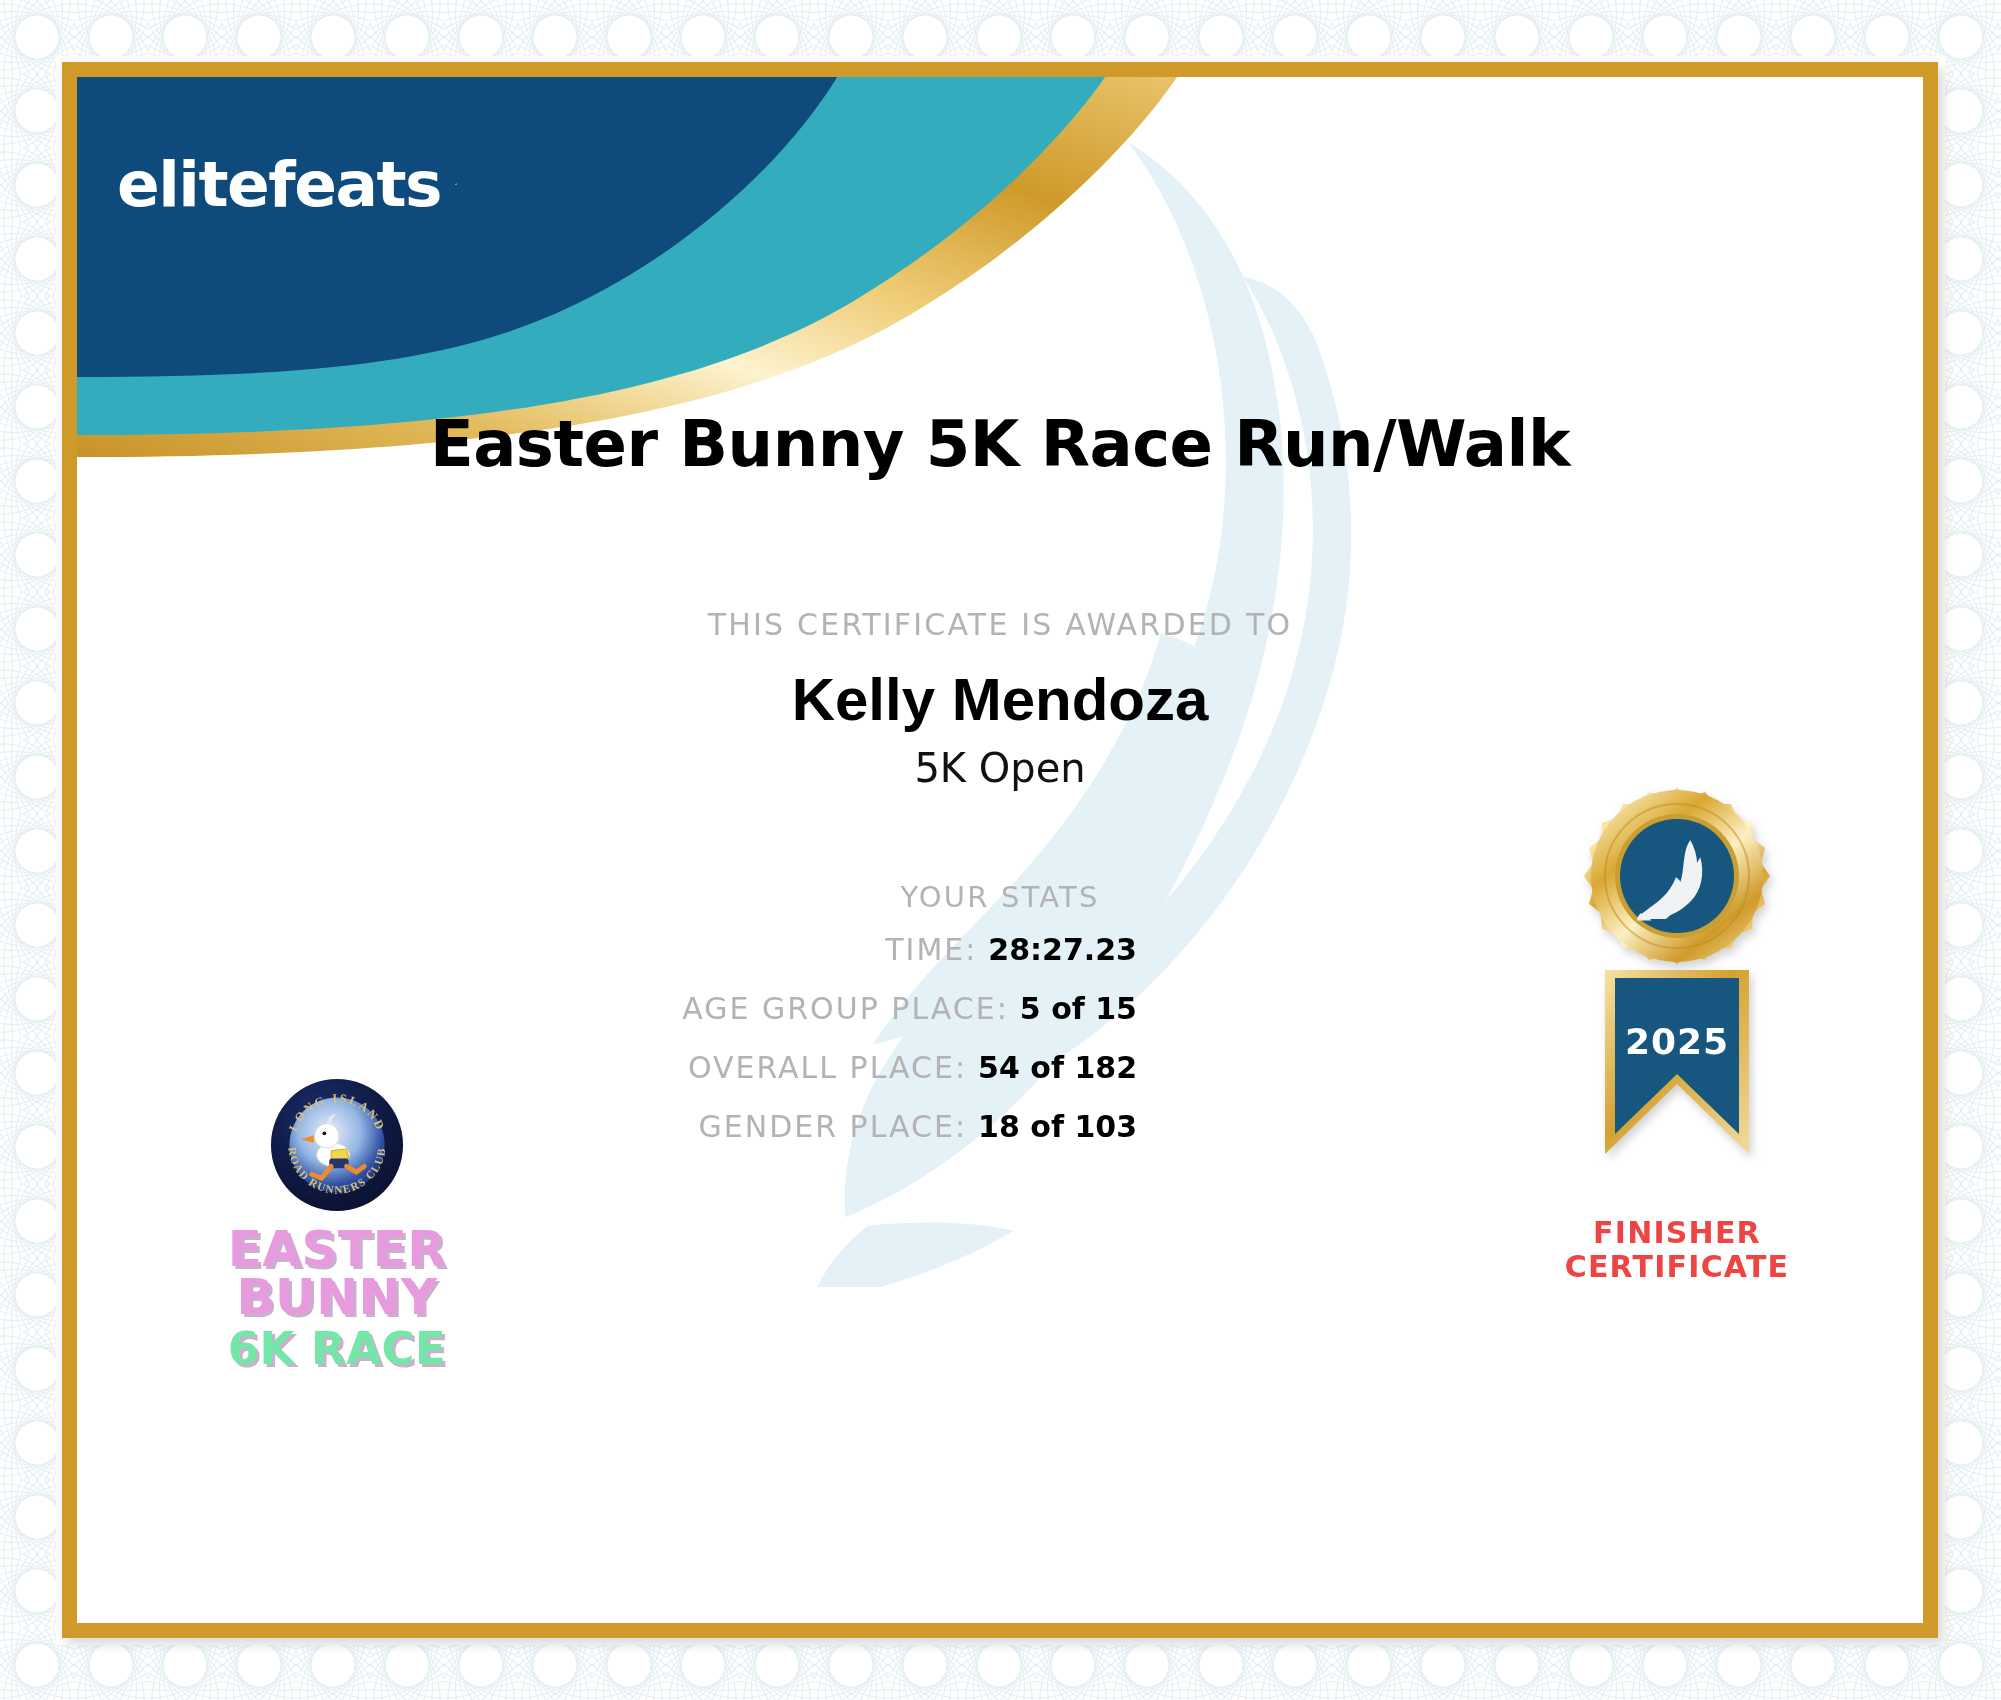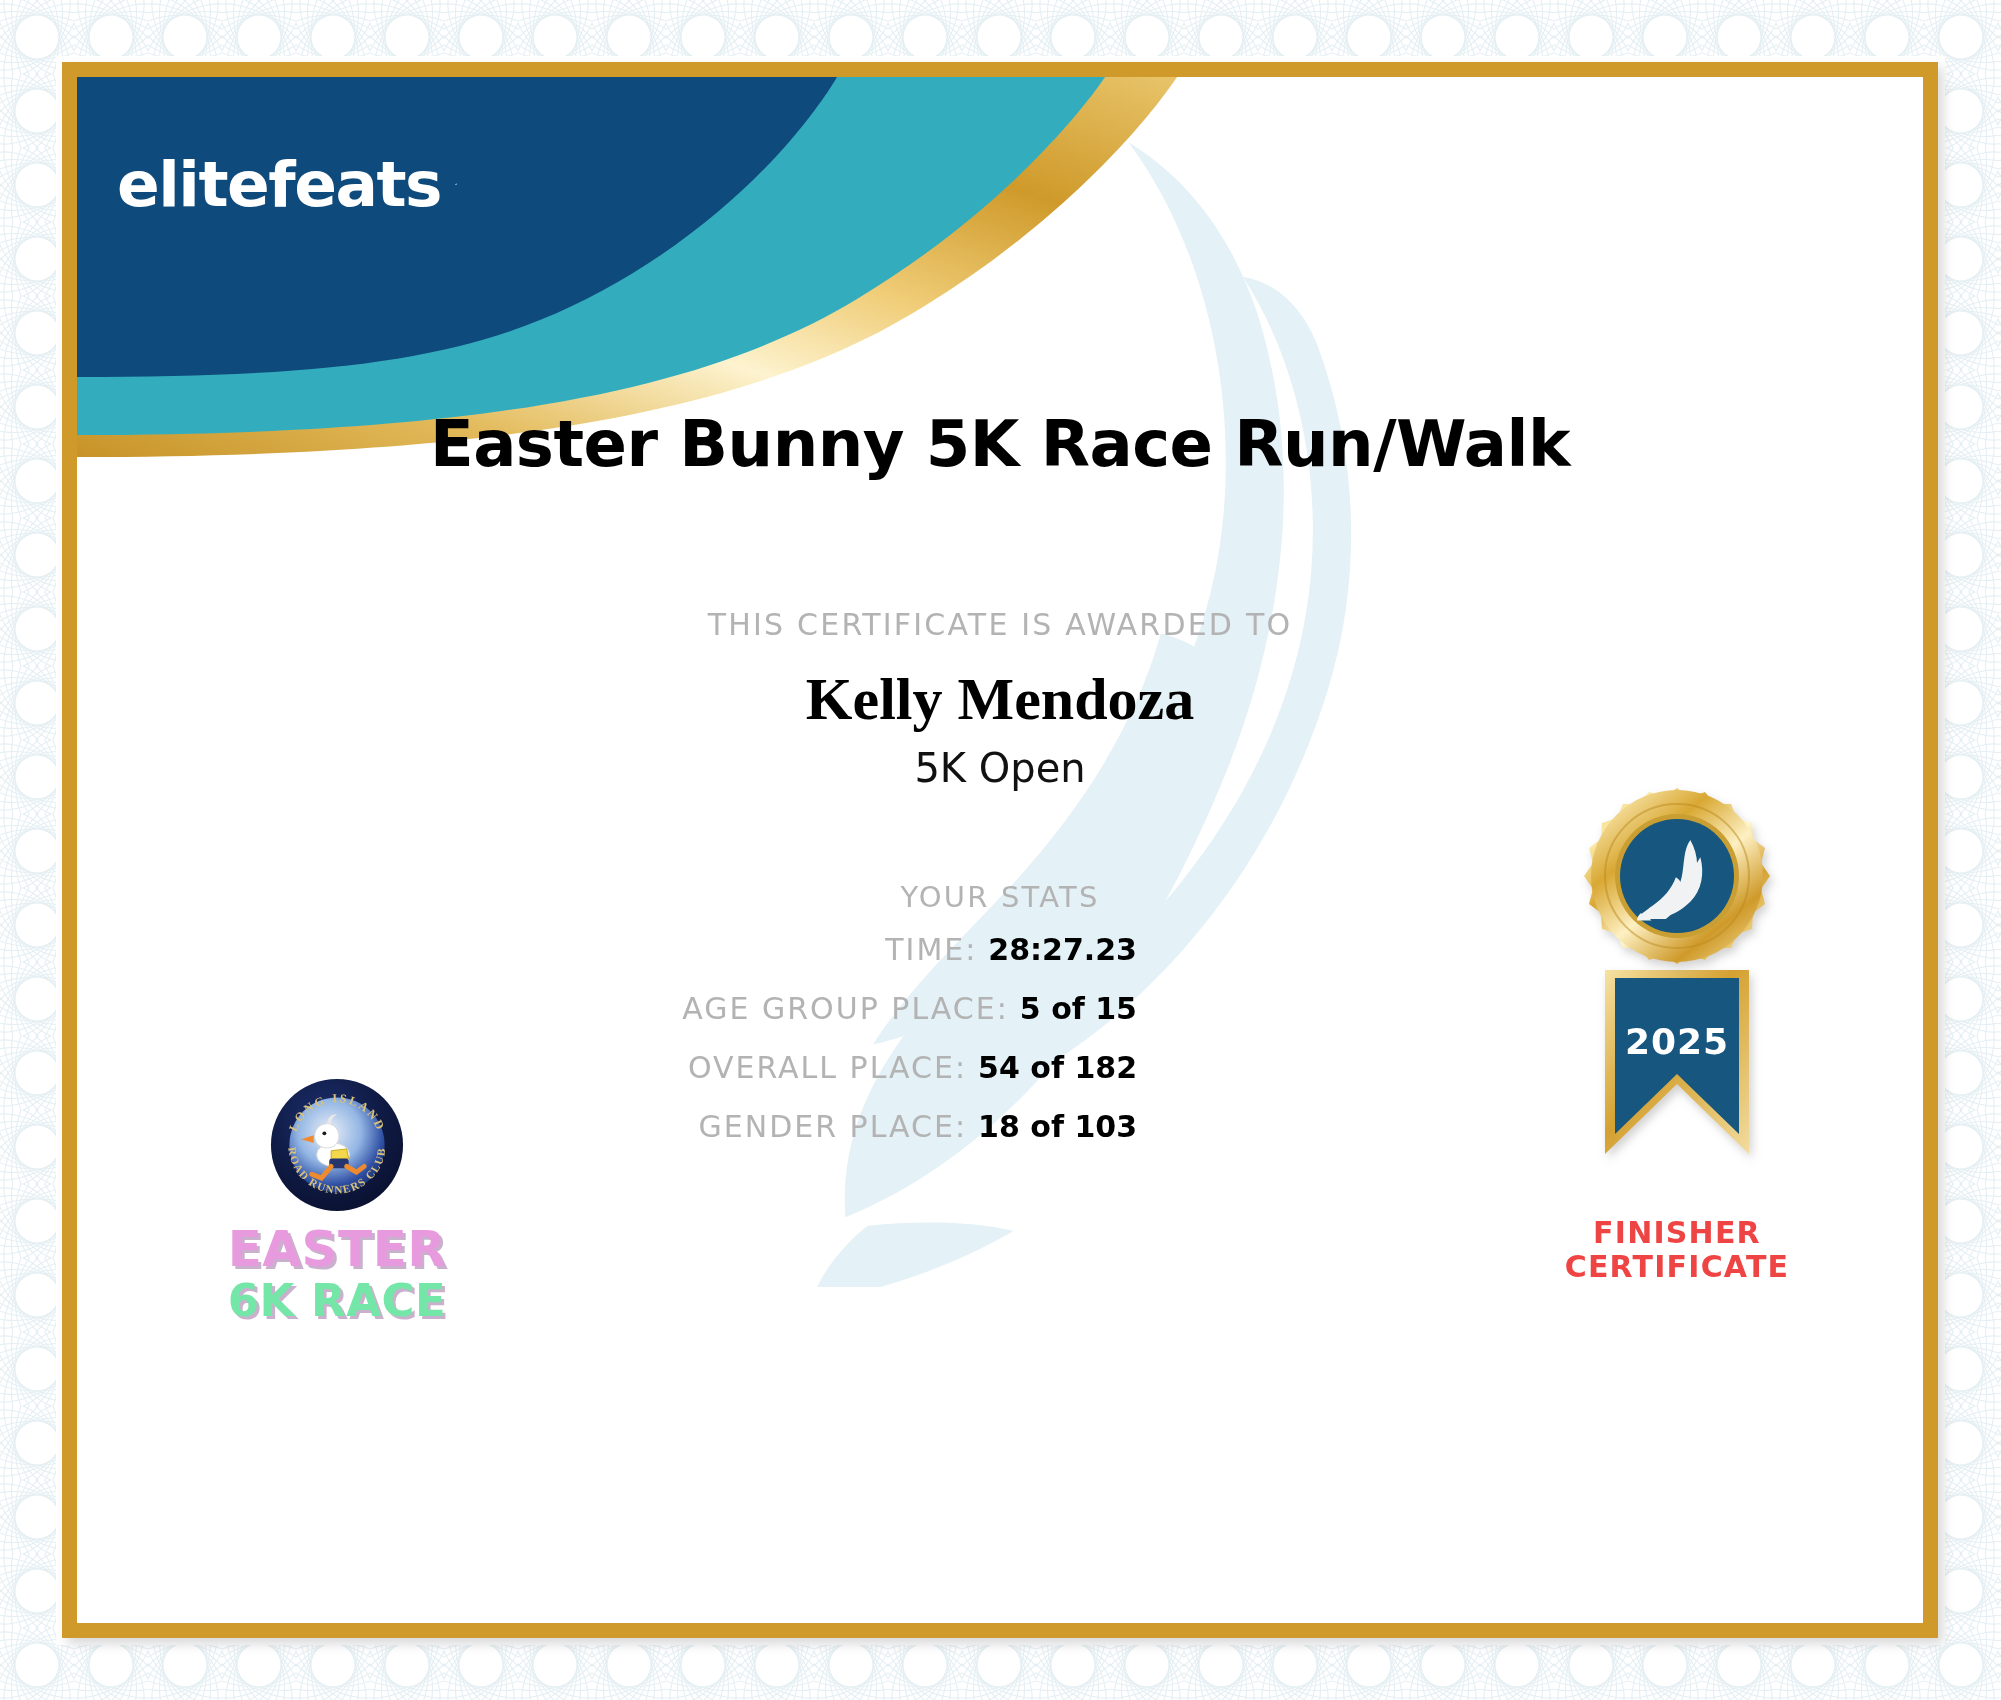--- a/index.html
+++ b/index.html
@@ -148,21 +148,21 @@
   }
   #recipient-name {
     position: absolute;
     left: 0; right: 0;
     top: 588px;
     text-align: center;
     font-size: 60px;
     font-weight: 700;
     color: #000000;
     letter-spacing: 0px;
-    font-family: Liberation Serif, serif;
+    font-family: Liberation Sans, sans-serif;
   }
   #recipient-division {
     position: absolute;
     left: 0; right: 0;
     top: 668px;
     text-align: center;
     font-size: 40px;
     font-weight: 400;
     color: #111111;
     font-family: "DejaVu Sans", sans-serif;
@@ -415,20 +415,21 @@
             <path d="M60 48 C52 48 47 54 47 61 C47 68 52 73 60 73 C67 73 72 68 72 61
                      C72 54 67 48 60 48 Z" fill="#ffffff" stroke="#d8d8d8" stroke-width="1"></path>
             <path d="M46 60 L33 64 L46 68 Z" fill="#f08a2e"></path>
             <circle cx="57" cy="58" r="2" fill="#1a1a1a"></circle>
             <path d="M60 48 C60 42 64 38 70 38 C66 41 64 44 64 48 Z" fill="#e8e8e8"></path>
             <path d="M64 92 L54 104 L44 100" stroke="#f08a2e" stroke-width="5" fill="none" stroke-linecap="round"></path>
             <path d="M80 92 L90 98 L98 92" stroke="#f08a2e" stroke-width="5" fill="none" stroke-linecap="round"></path>
           </g>
         </svg>
         <div id="eb-line1">EASTER</div>
+        <div id="eb-line2">BUNNY</div>
         <div id="eb-line3">6K RACE</div>
       </div>
 
       <div id="medal-block">
         <svg id="medal-svg" viewBox="0 0 300 430" xmlns="http://www.w3.org/2000/svg">
           <defs>
             <linearGradient id="gMetal" x1="0" y1="0" x2="1" y2="1">
               <stop offset="0%" stop-color="#e4b64a"></stop>
               <stop offset="18%" stop-color="#fbeaa8"></stop>
               <stop offset="36%" stop-color="#d9a833"></stop>

